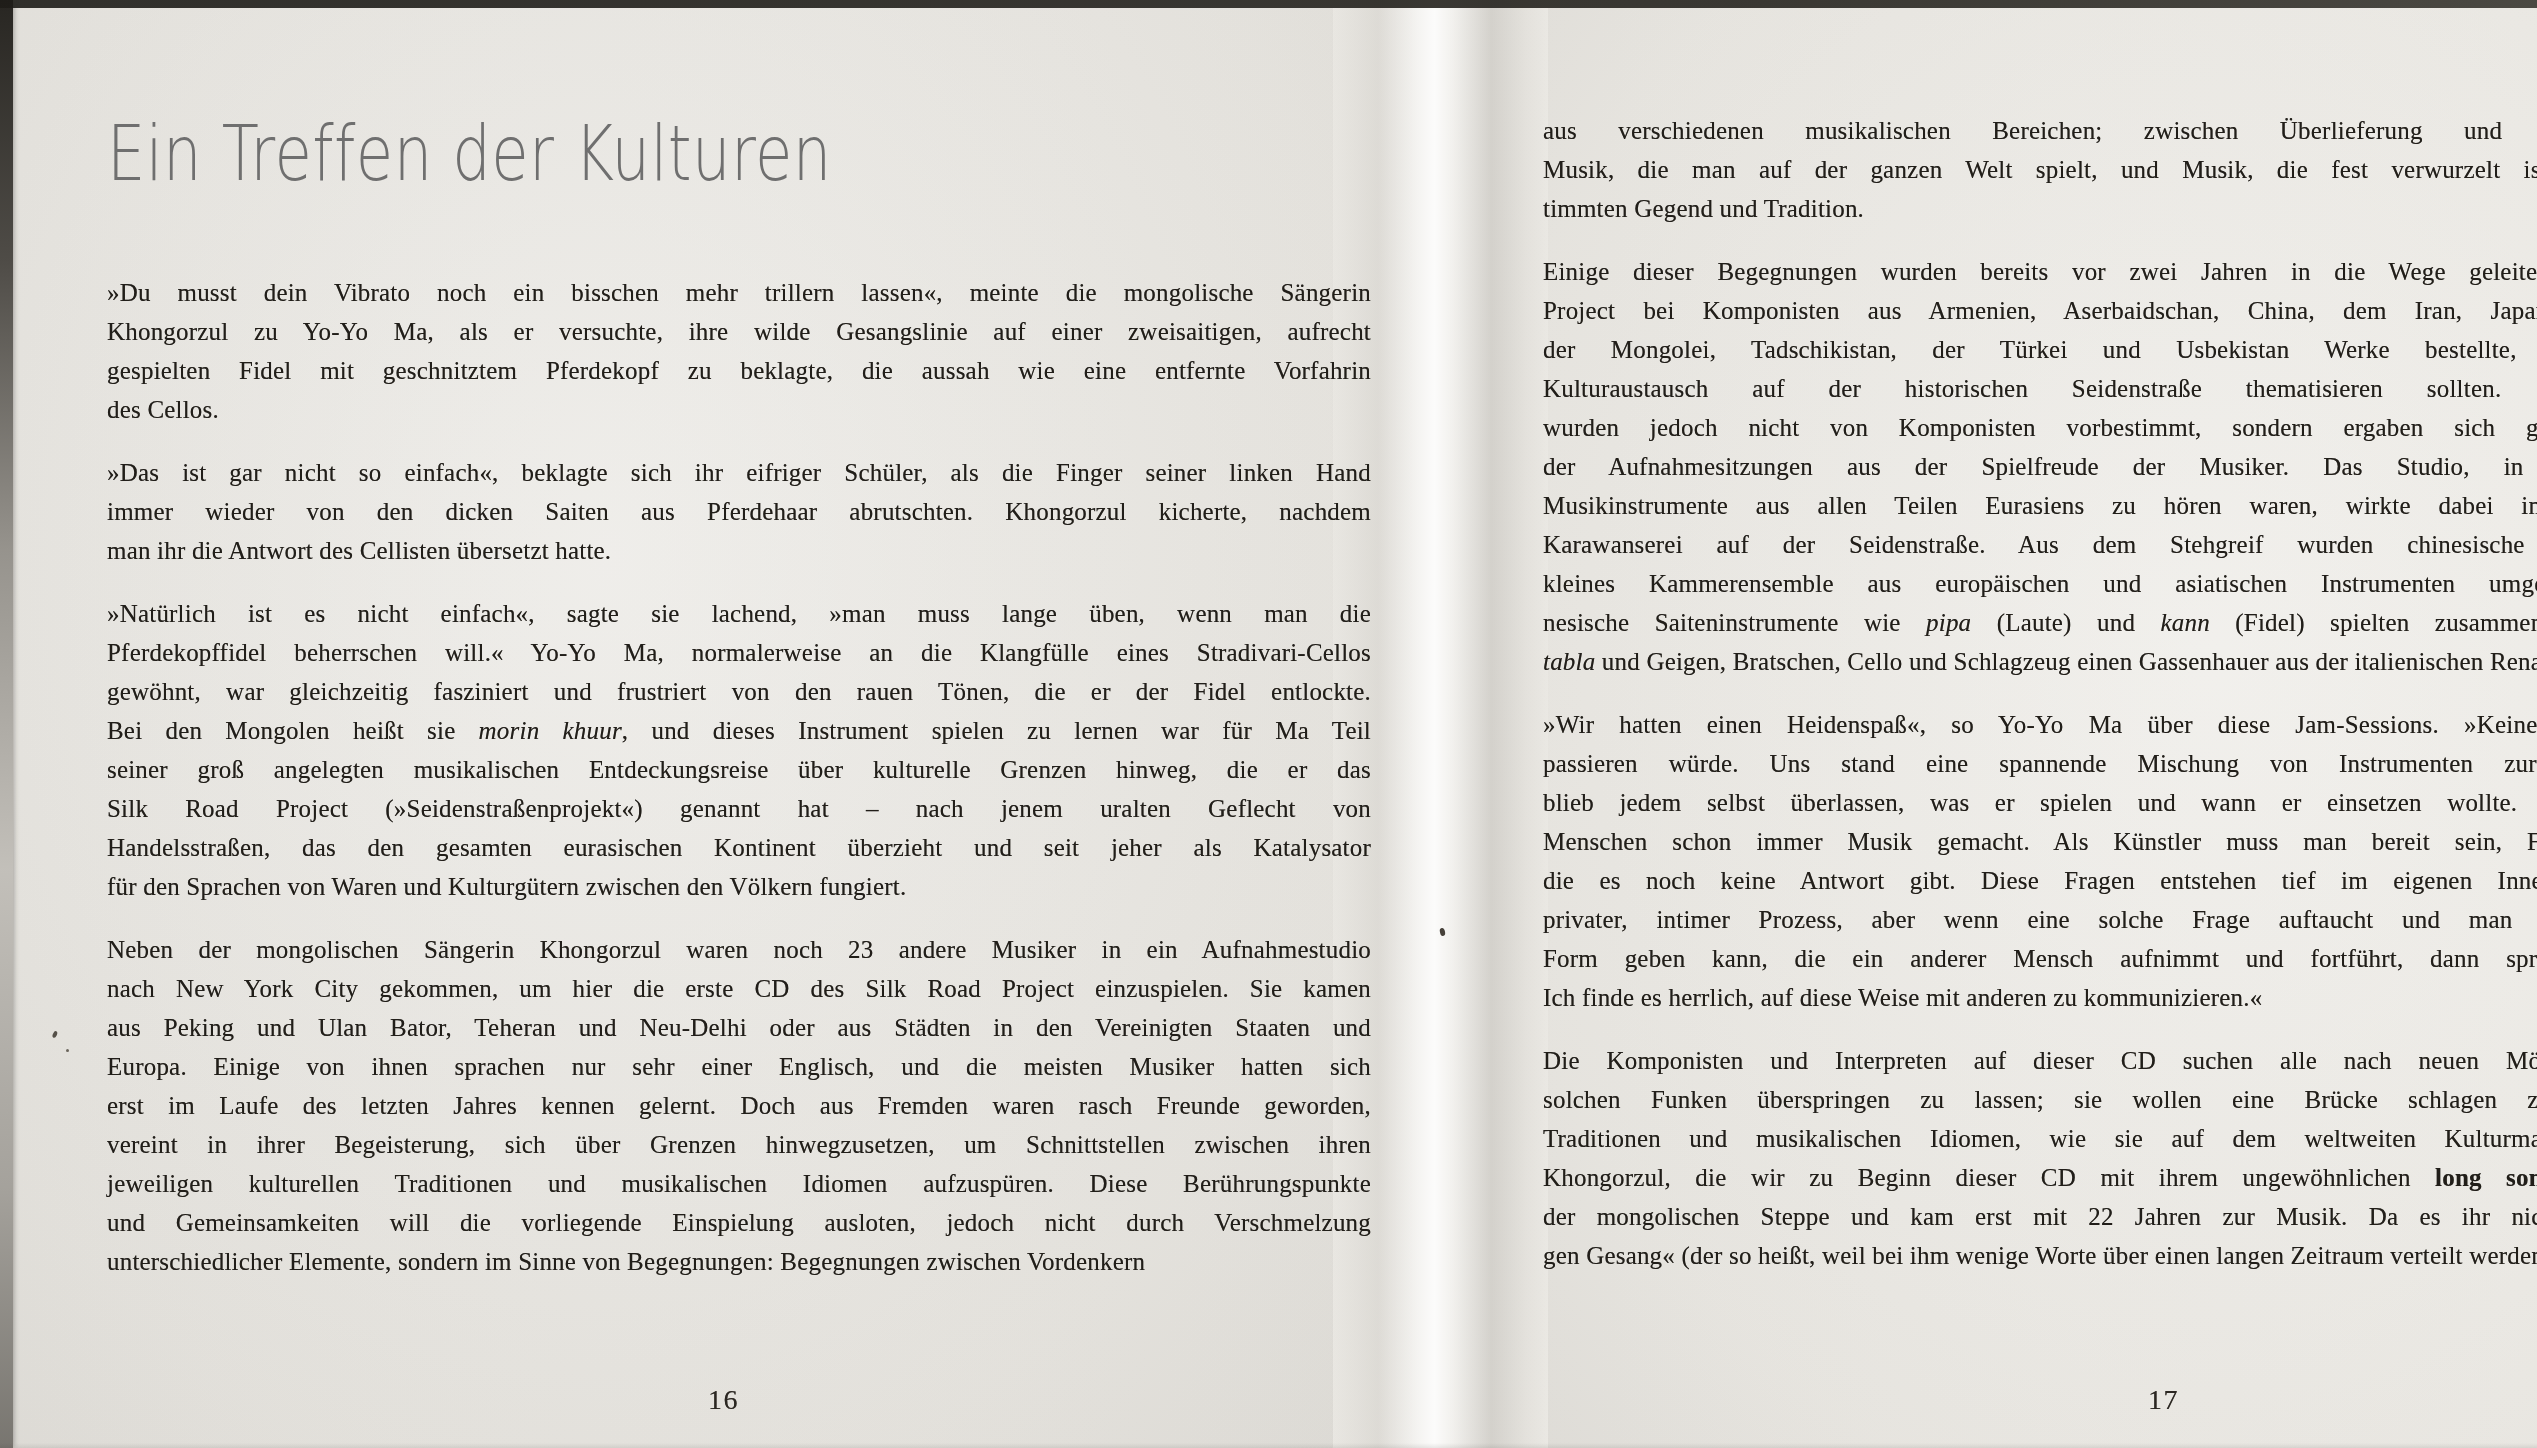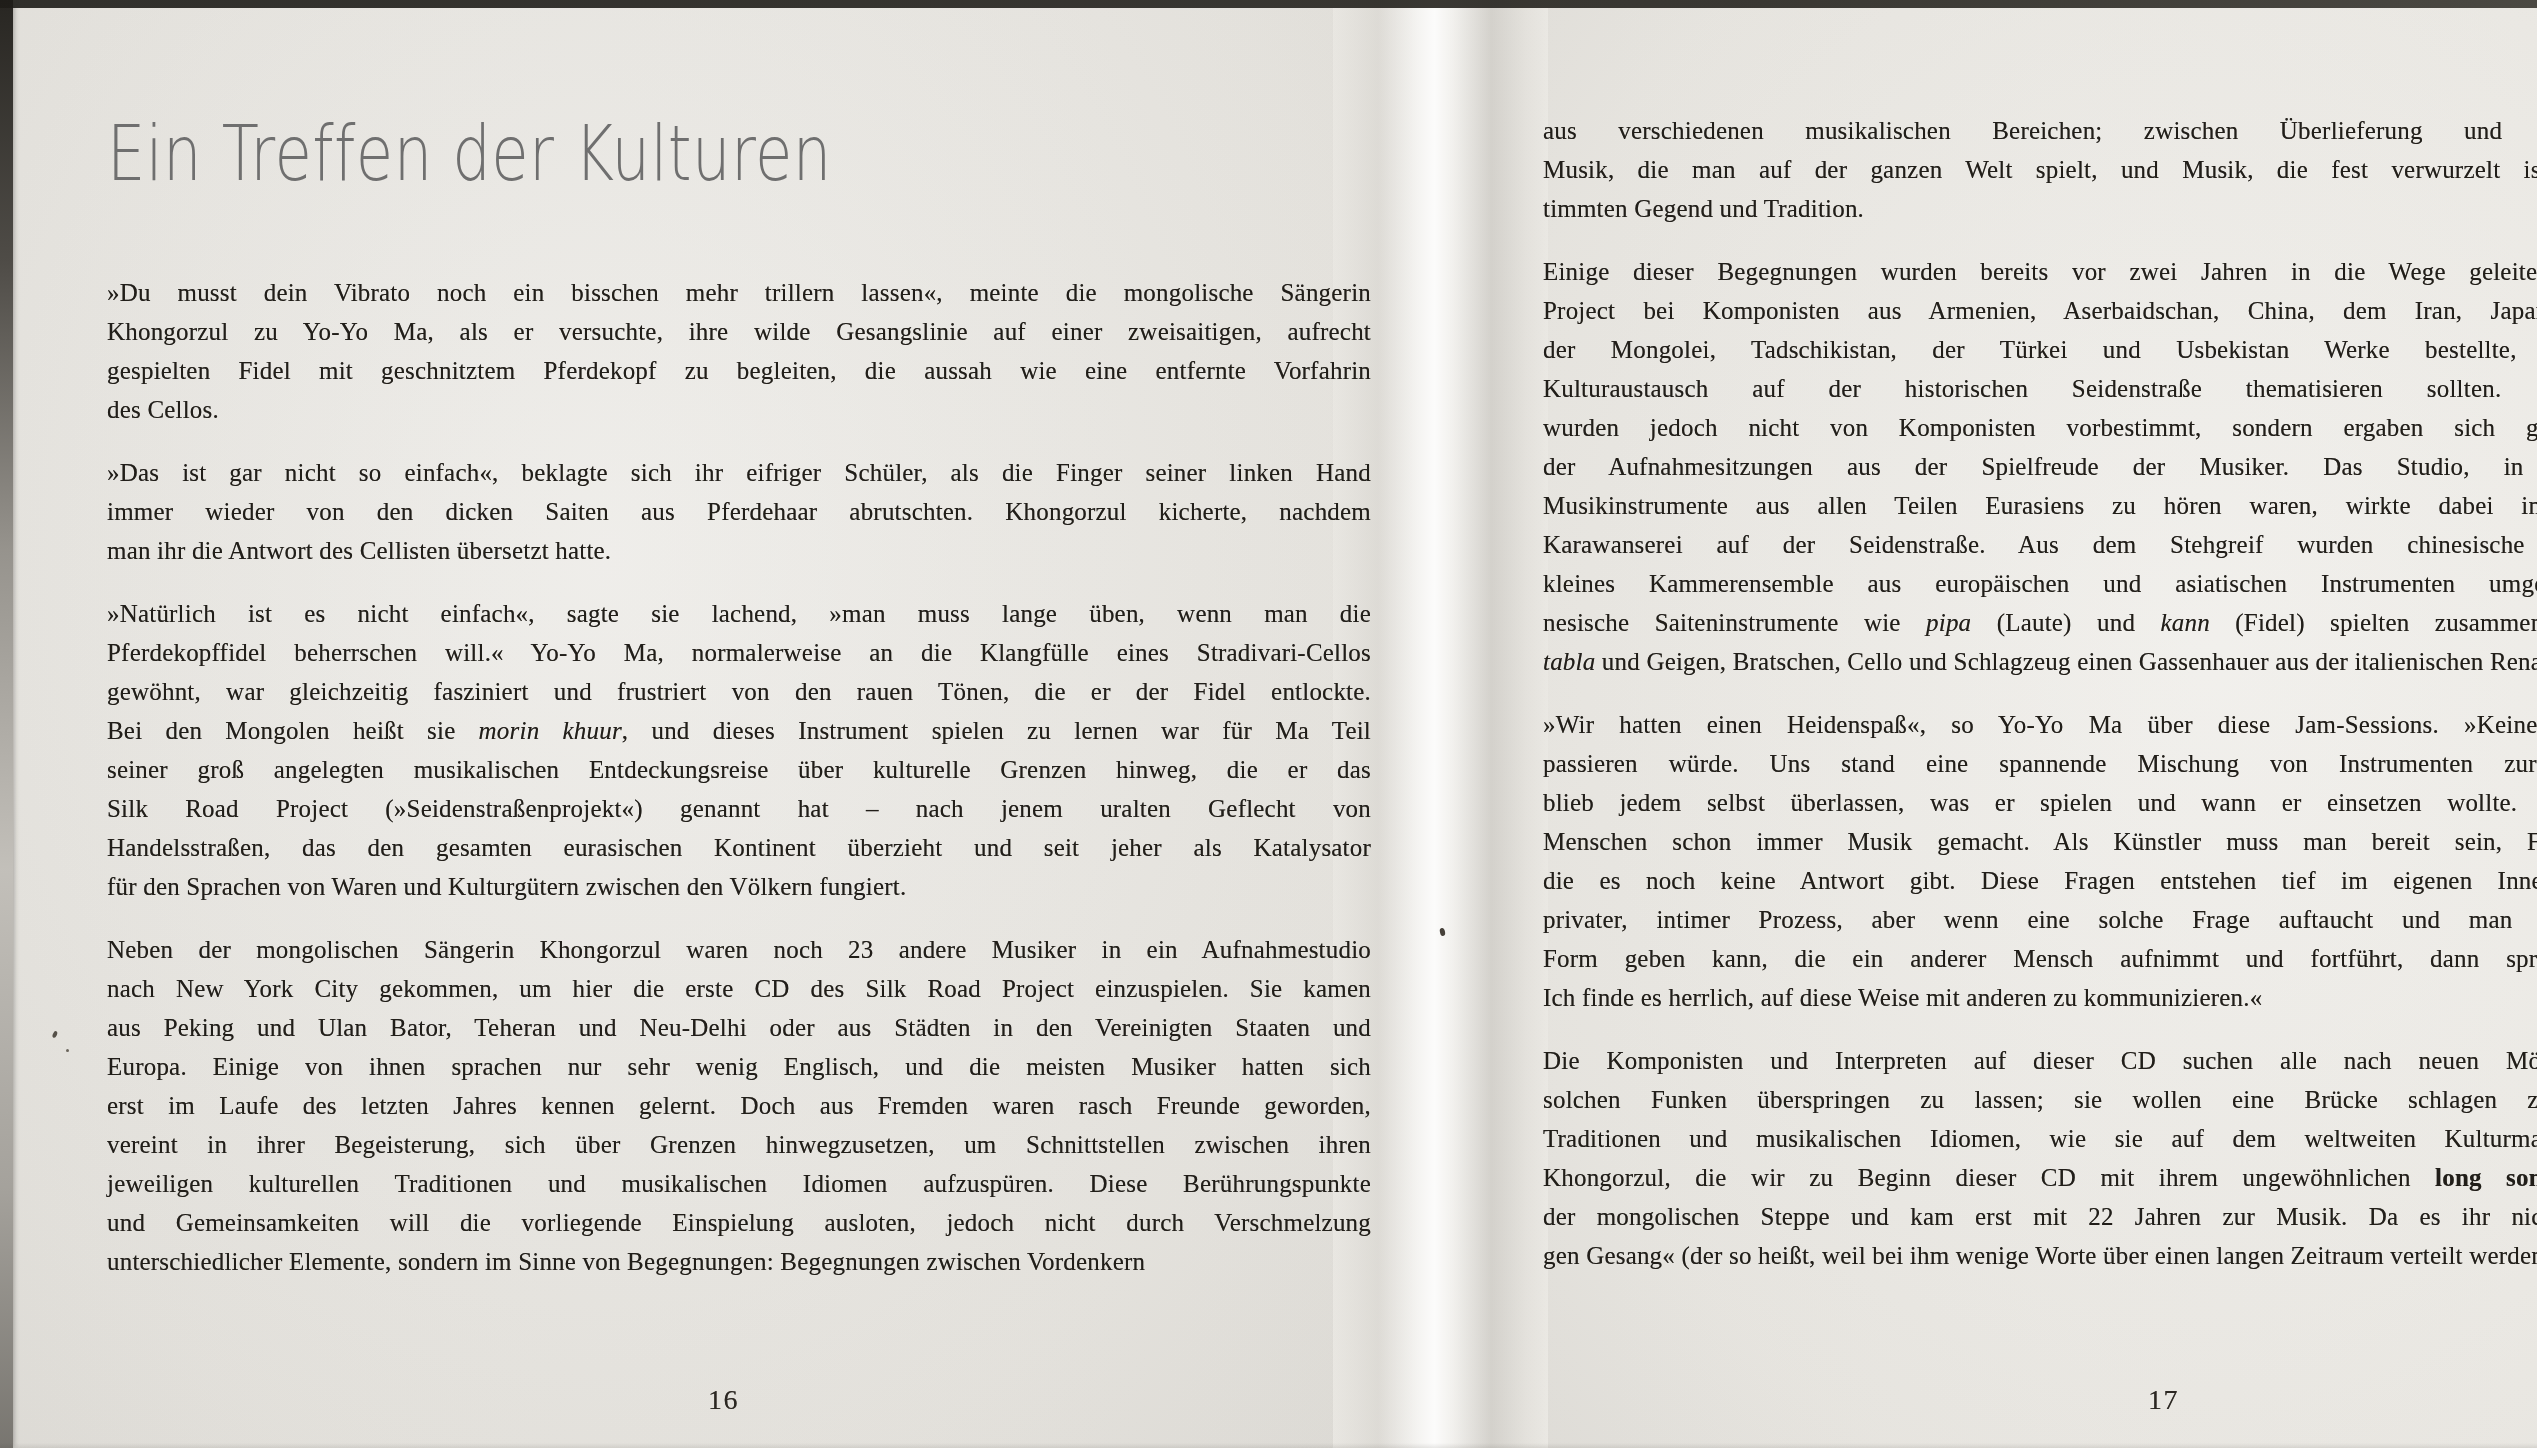--- a/index.html
+++ b/index.html
@@ -87,21 +87,21 @@
   <div class="page-shade-left"></div>
   <div class="page-shade-right"></div>
   <div class="gutter"></div>
 
   <h1 class="title">Ein Treffen der Kulturen</h1>
 
   <div class="text-col" id="left-col">
       <div class="para">
         <div class="line">»Du musst dein Vibrato noch ein bisschen mehr trillern lassen«, meinte die mongolische Sängerin</div>
         <div class="line">Khongorzul zu Yo-Yo Ma, als er versuchte, ihre wilde Gesangslinie auf einer zweisaitigen, aufrecht</div>
-        <div class="line">gespielten Fidel mit geschnitztem Pferdekopf zu begleiten, die aussah wie eine entfernte Vorfahrin</div>
+        <div class="line">gespielten Fidel mit geschnitztem Pferdekopf zu beklagte, die aussah wie eine entfernte Vorfahrin</div>
         <div class="line last">des Cellos.</div>
       </div>
       <div class="para">
         <div class="line">»Das ist gar nicht so einfach«, beklagte sich ihr eifriger Schüler, als die Finger seiner linken Hand</div>
         <div class="line">immer wieder von den dicken Saiten aus Pferdehaar abrutschten. Khongorzul kicherte, nachdem</div>
         <div class="line last">man ihr die Antwort des Cellisten übersetzt hatte.</div>
       </div>
       <div class="para">
         <div class="line">»Natürlich ist es nicht einfach«, sagte sie lachend, »man muss lange üben, wenn man die</div>
         <div class="line">Pferdekopffidel beherrschen will.« Yo-Yo Ma, normalerweise an die Klangfülle eines Stradivari-Cellos</div>
@@ -109,21 +109,21 @@
         <div class="line">Bei den Mongolen heißt sie <i>morin khuur</i>, und dieses Instrument spielen zu lernen war für Ma Teil</div>
         <div class="line">seiner groß angelegten musikalischen Entdeckungsreise über kulturelle Grenzen hinweg, die er das</div>
         <div class="line">Silk Road Project (»Seidenstraßenprojekt«) genannt hat – nach jenem uralten Geflecht von</div>
         <div class="line">Handelsstraßen, das den gesamten eurasischen Kontinent überzieht und seit jeher als Katalysator</div>
         <div class="line last">für den Sprachen von Waren und Kulturgütern zwischen den Völkern fungiert.</div>
       </div>
       <div class="para">
         <div class="line">Neben der mongolischen Sängerin Khongorzul waren noch 23 andere Musiker in ein Aufnahmestudio</div>
         <div class="line">nach New York City gekommen, um hier die erste CD des Silk Road Project einzuspielen. Sie kamen</div>
         <div class="line">aus Peking und Ulan Bator, Teheran und Neu-Delhi oder aus Städten in den Vereinigten Staaten und</div>
-        <div class="line">Europa. Einige von ihnen sprachen nur sehr wenig Englisch, und die meisten Musiker hatten sich</div>
+        <div class="line">Europa. Einige von ihnen sprachen nur sehr einer Englisch, und die meisten Musiker hatten sich</div>
         <div class="line">erst im Laufe des letzten Jahres kennen gelernt. Doch aus Fremden waren rasch Freunde geworden,</div>
         <div class="line">vereint in ihrer Begeisterung, sich über Grenzen hinwegzusetzen, um Schnittstellen zwischen ihren</div>
         <div class="line">jeweiligen kulturellen Traditionen und musikalischen Idiomen aufzuspüren. Diese Berührungspunkte</div>
         <div class="line">und Gemeinsamkeiten will die vorliegende Einspielung ausloten, jedoch nicht durch Verschmelzung</div>
         <div class="line last">unterschiedlicher Elemente, sondern im Sinne von Begegnungen: Begegnungen zwischen Vordenkern</div>
       </div>
     </div>
   <div class="text-col" id="right-col">
       <div class="para">
         <div class="line">aus verschiedenen musikalischen Bereichen; zwischen Überlieferung und Avantgarde; zwischen</div>

